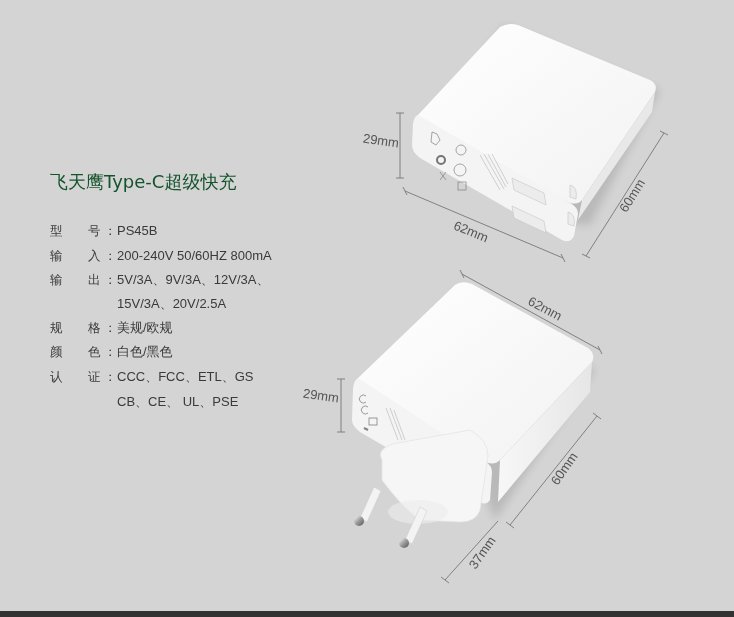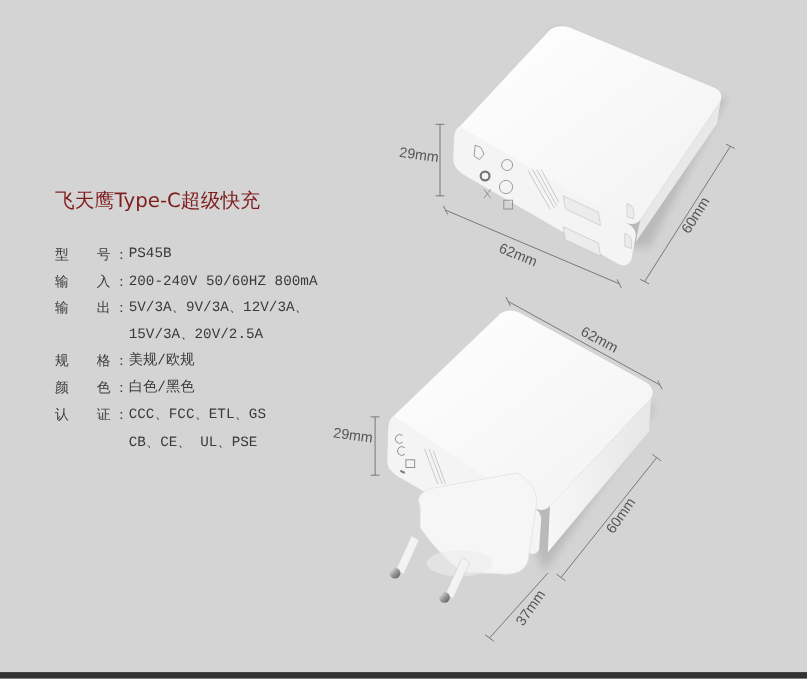--- a/index.html
+++ b/index.html
@@ -7,28 +7,28 @@
     width: 734px; height: 617px; overflow: hidden;
     background: #d4d4d4;
     font-family: "DejaVu Sans", "Liberation Sans", sans-serif;
     position: relative;
   }
   .page { position: absolute; left: 0; top: 0; width: 734px; height: 611px; background: #d4d4d4; }
   .bottom-bar { position: absolute; left: 0; top: 611px; width: 734px; height: 6px; background: #333333; }
 
   .title {
     position: absolute; left: 50px; top: 170px;
-    font-size: 18px; color: #7f1d1d; letter-spacing: 0px; white-space: nowrap;
+    font-size: 18px; color: #14532d; letter-spacing: 0px; white-space: nowrap;
   }
   .specs { position: absolute; left: 50px; top: 221px; font-size: 12.5px; color: #3a3a3a; }
   .spec-row { position: absolute; left: 0; white-space: nowrap; height: 20px; line-height: 20px; }
   .spec-k1 { position: absolute; left: 0; }
   .spec-k2 { position: absolute; left: 38px; }
   .spec-colon { position: absolute; left: 54px; }
-  .spec-val { position: absolute; left: 67px; font-family: Liberation Mono, monospace; font-size: 13px; }
+  .spec-val { position: absolute; left: 67px; font-family: Liberation Sans, sans-serif; font-size: 13px; }
 
   .dim {
     position: absolute; color: #555; font-family: "Liberation Sans", sans-serif;
     font-size: 13px; white-space: nowrap;
   }
   svg { position: absolute; left: 0; top: 0; }
 </style>
 </head>
 <body>
 

